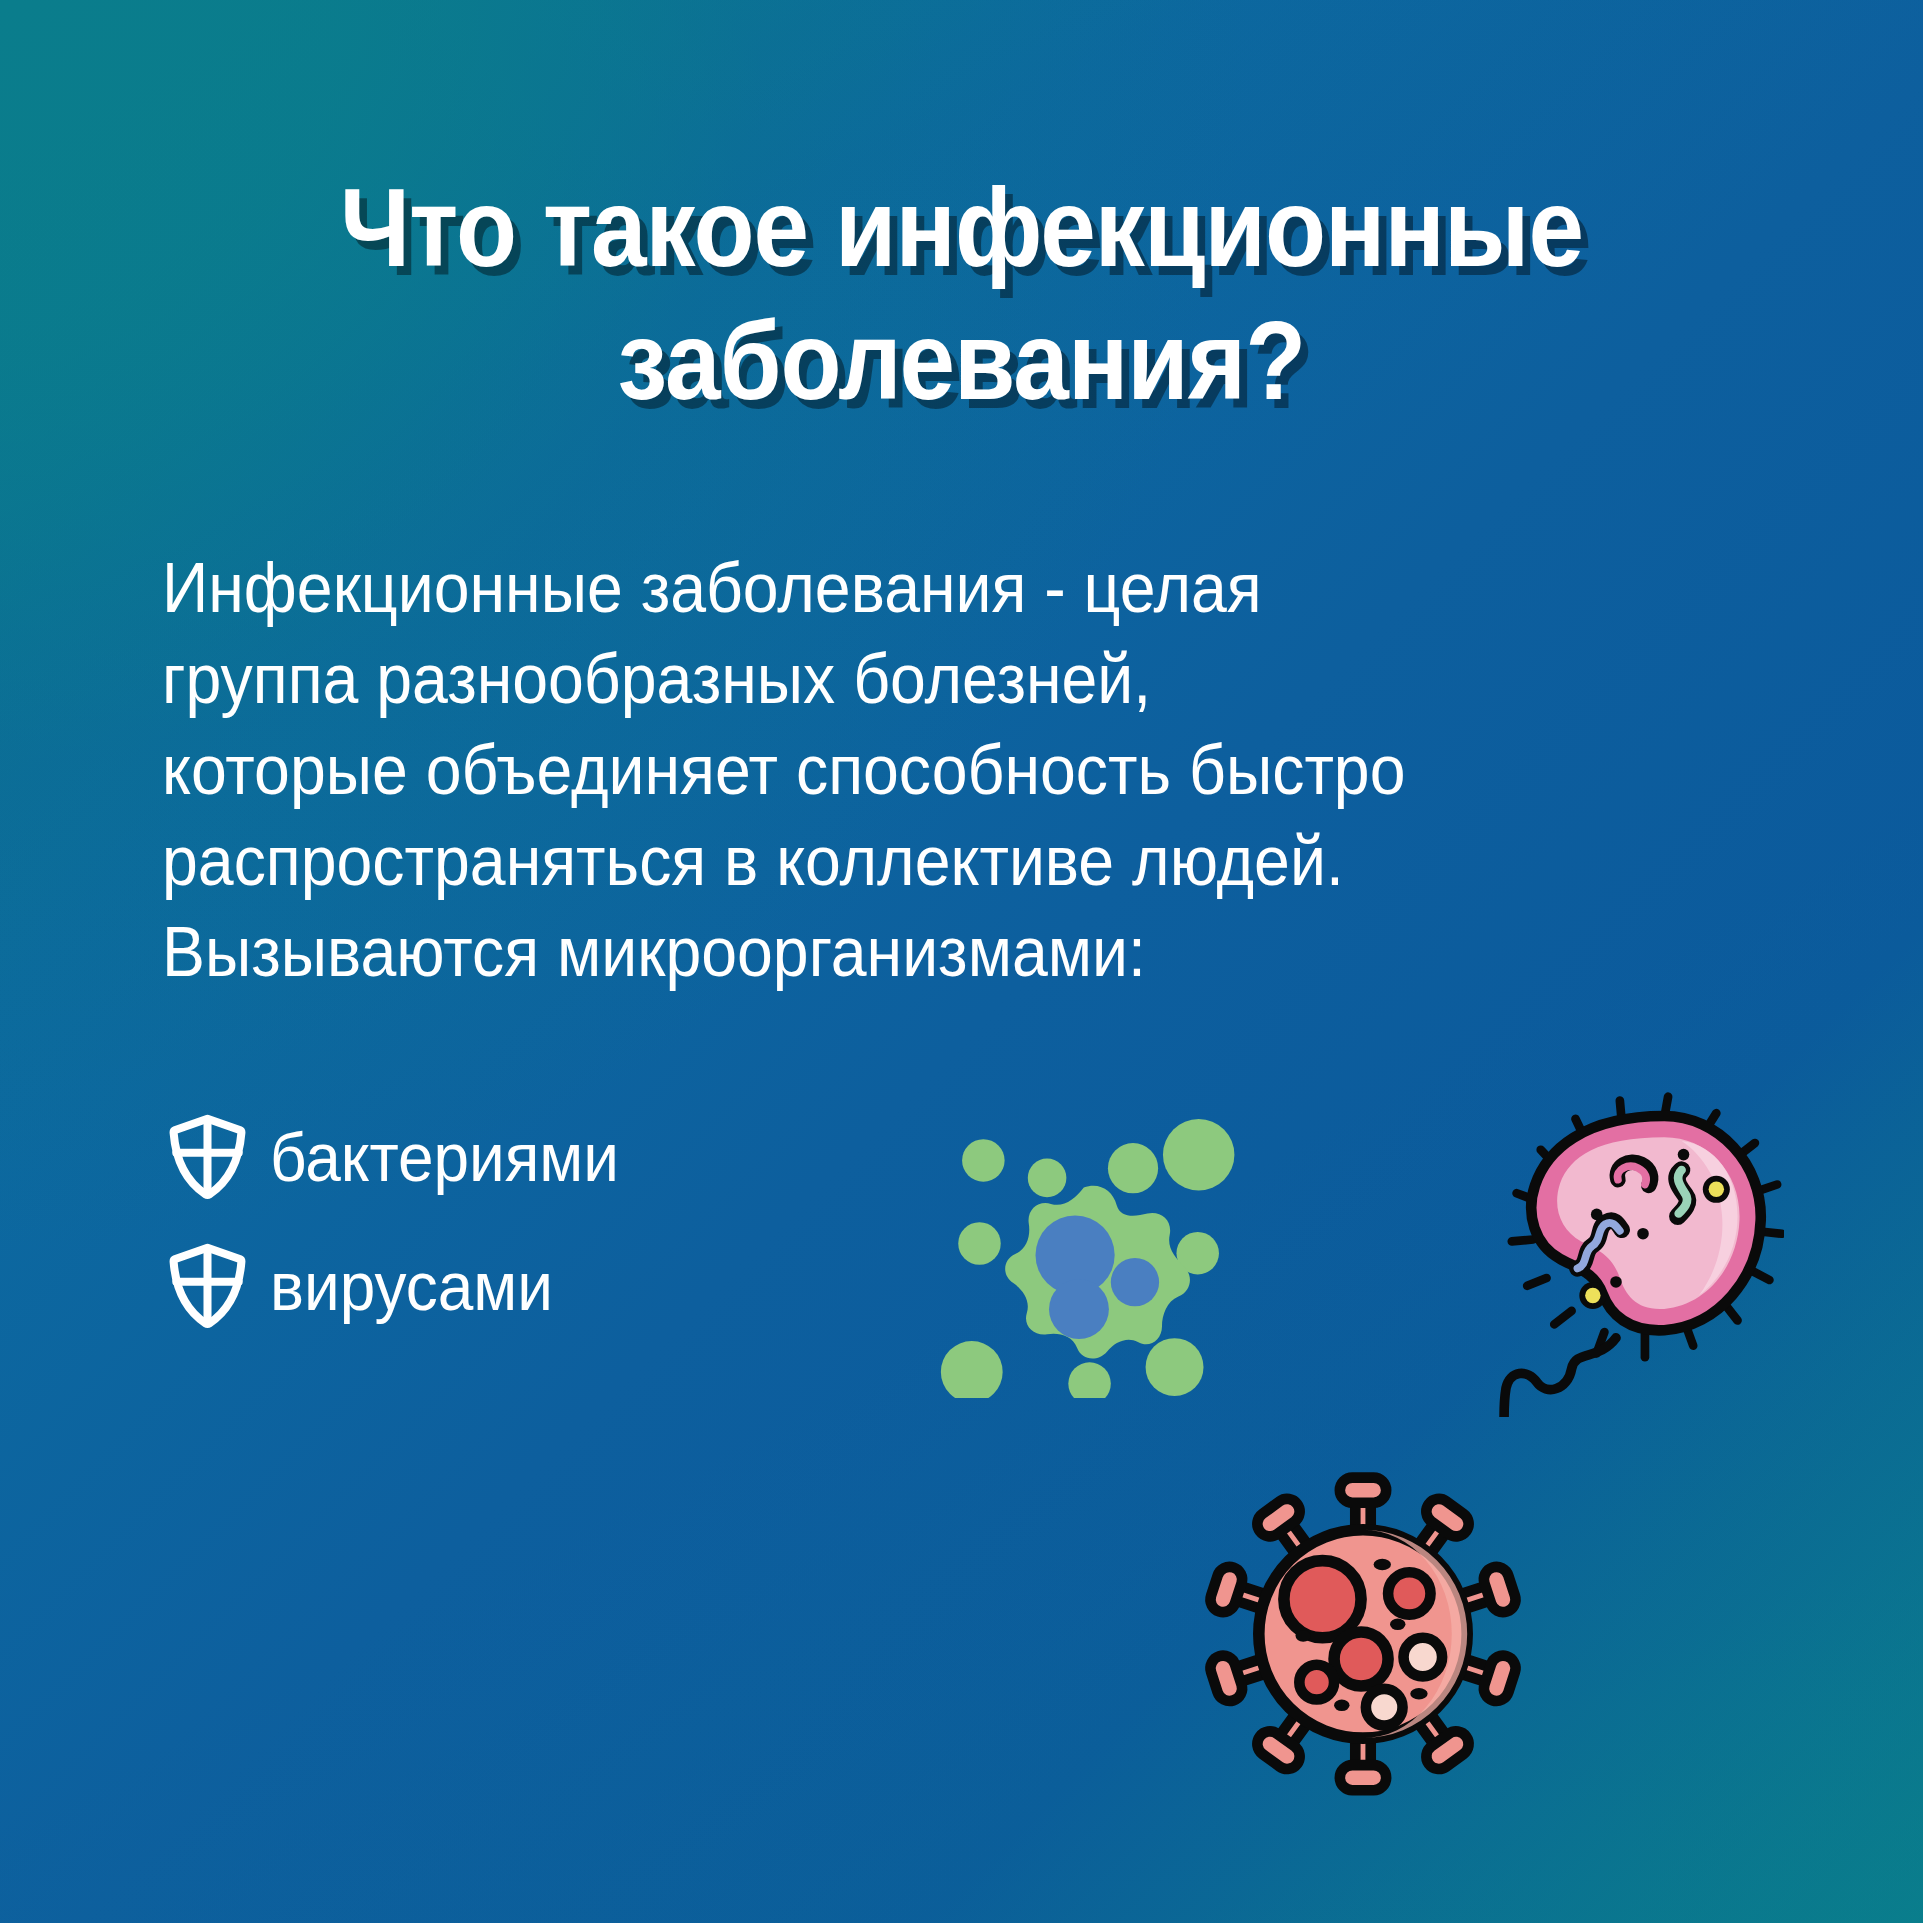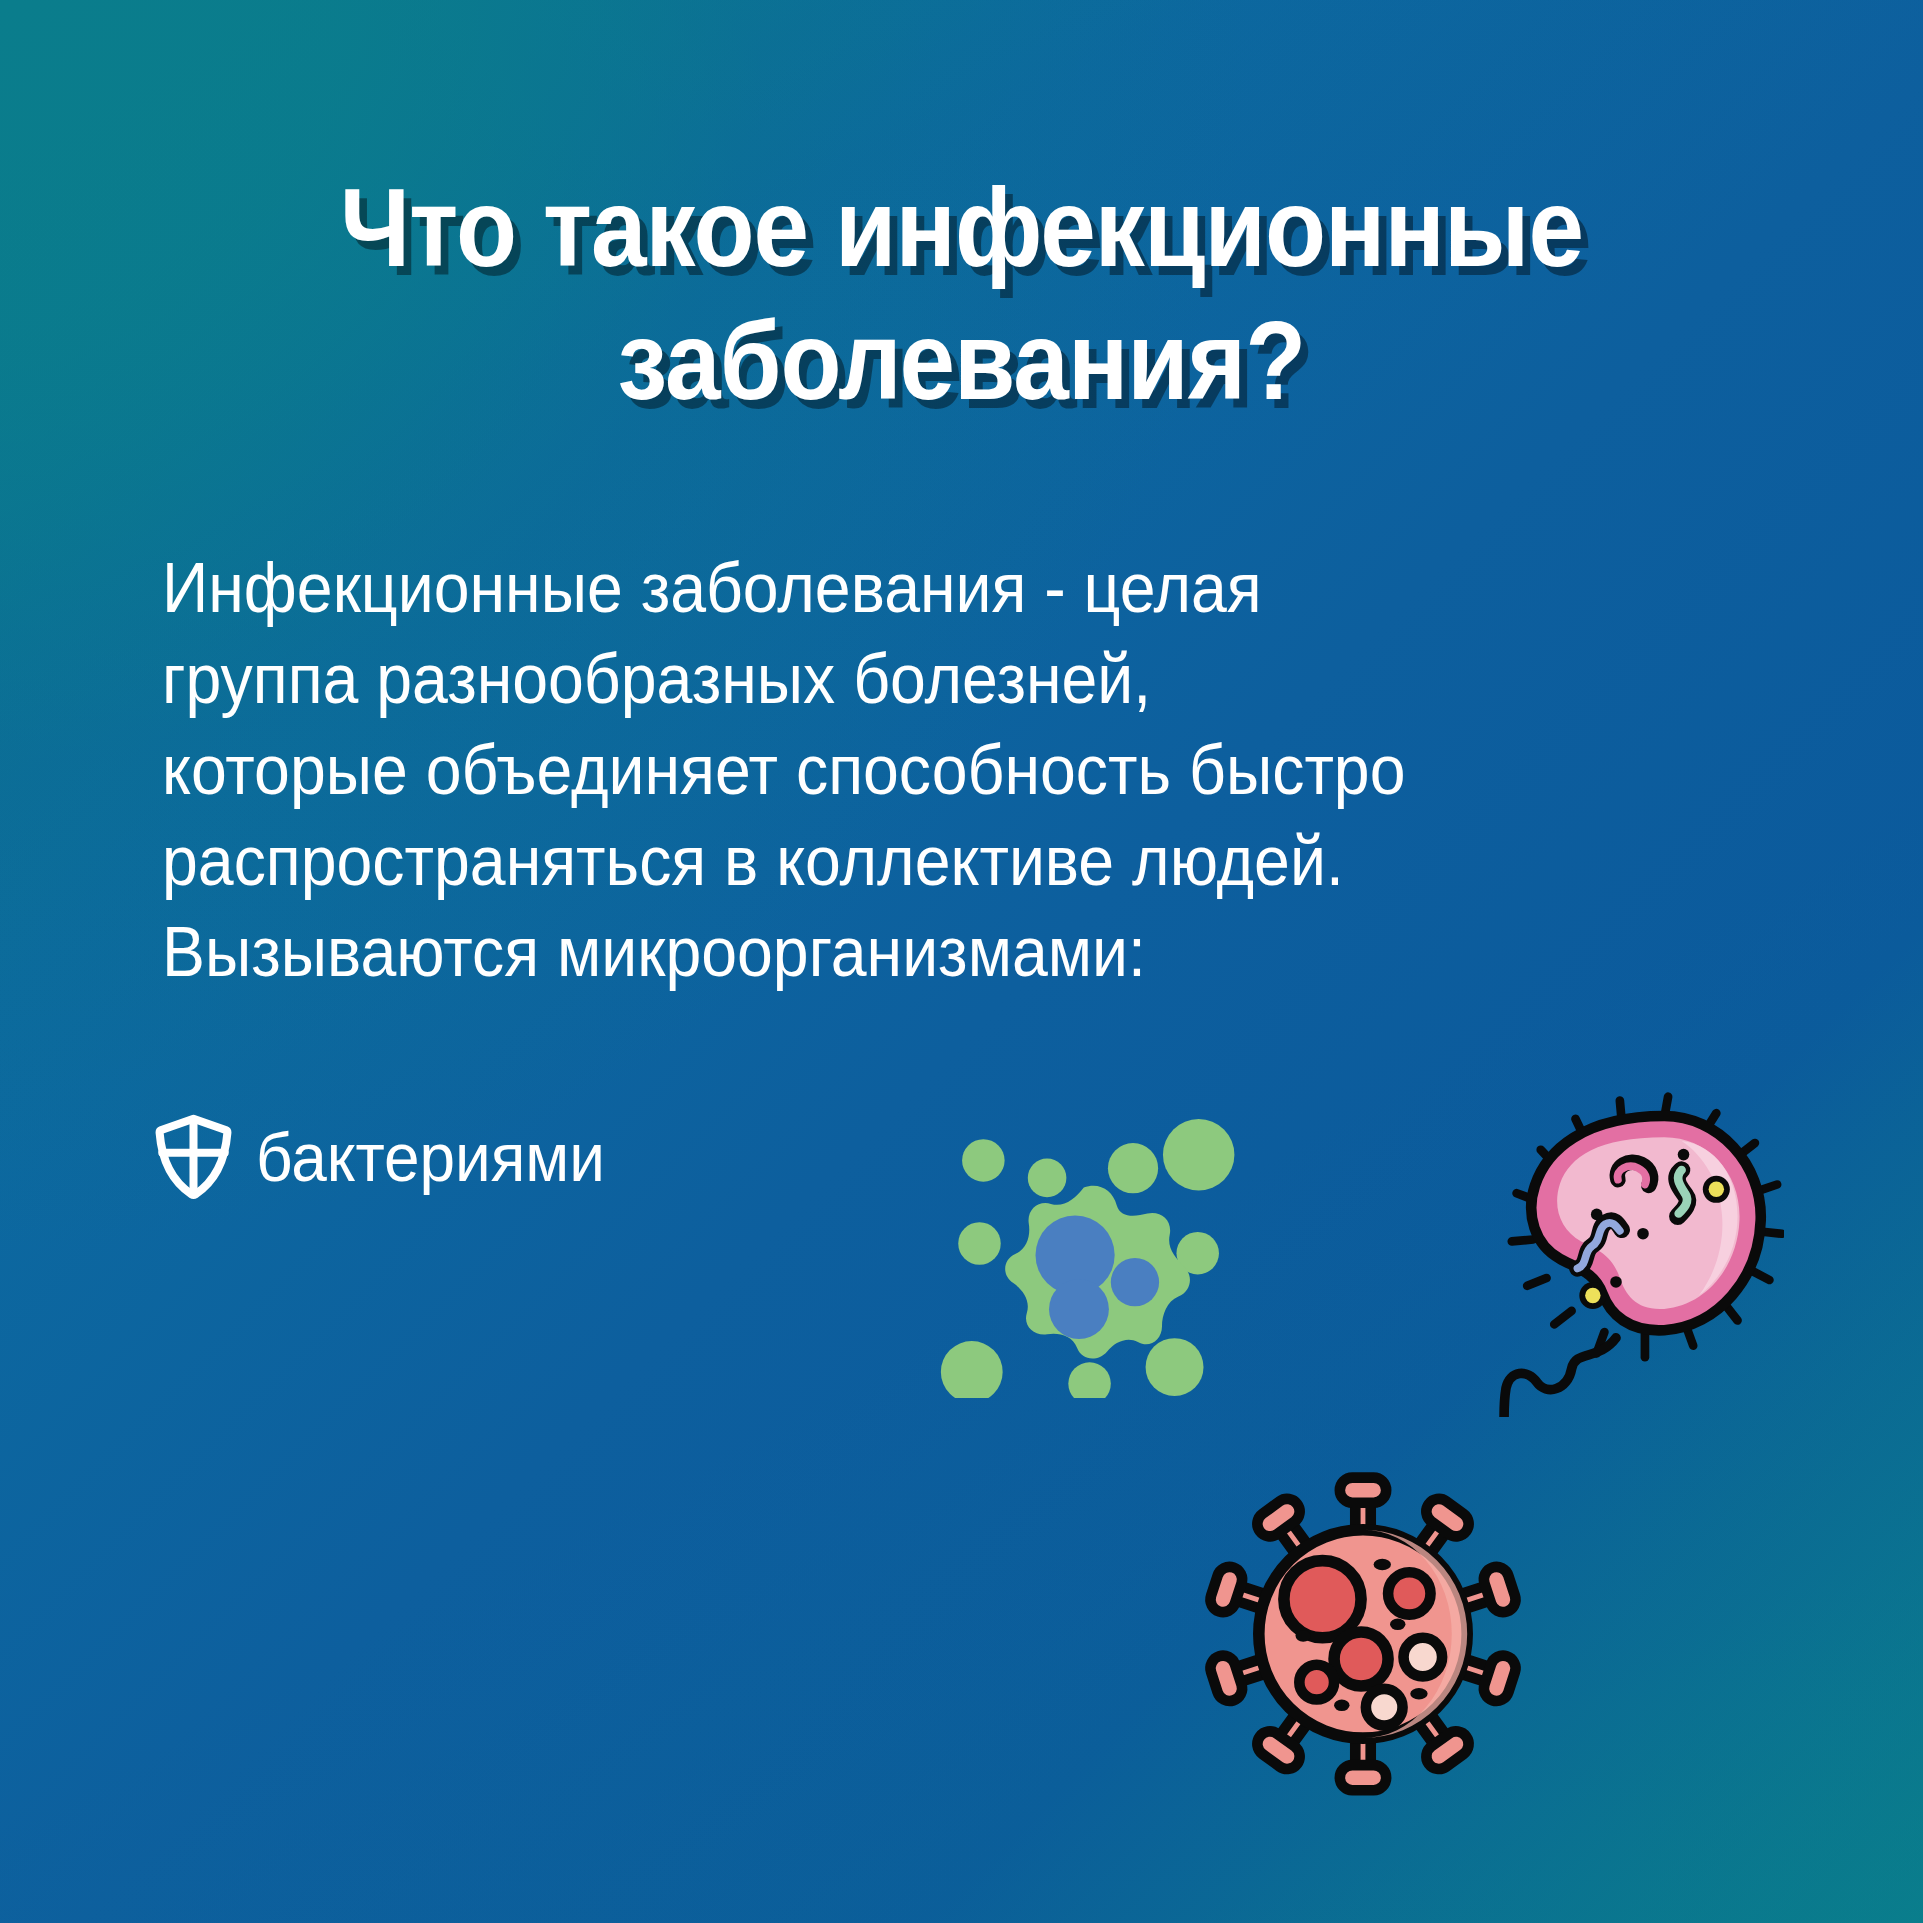--- a/index.html
+++ b/index.html
@@ -66,21 +66,21 @@
     line-height: 1.30;
     letter-spacing: 0px;
     transform: scaleX(0.92);
     transform-origin: left top;
     white-space: pre-line;
   }
 
   
   .bullets {
     position: absolute;
-    left: 154px;
+    left: 168px;
     top: 1110px;
     display: flex;
     flex-direction: column;
     gap: 36px;
   }
   .bullet-row {
     display: flex;
     align-items: center;
     gap: 23px;
     height: 93px;
@@ -135,20 +135,30 @@
       <svg class="shield-icon" viewBox="0 0 82 92">
         <g fill="none" stroke="#ffffff" stroke-width="8.5" stroke-linecap="round" stroke-linejoin="round">
           <path d="M41 6 L75 18 C76.5 18.6 77 19.8 76.8 21.3 C74.5 50 64 72 43 86 C41.8 86.8 40.2 86.8 39 86 C18 72 7.5 50 5.2 21.3 C5 19.8 5.5 18.6 7 18 Z"></path>
           <path d="M41 9 L41 85"></path>
           <path d="M8 42 L74 42"></path>
         </g>
       </svg>
       <span class="bullet-label">бактериями</span>
     </div>
 
+    <div class="bullet-row">
+      <svg class="shield-icon" viewBox="0 0 82 92">
+        <g fill="none" stroke="#ffffff" stroke-width="8.5" stroke-linecap="round" stroke-linejoin="round">
+          <path d="M41 6 L75 18 C76.5 18.6 77 19.8 76.8 21.3 C74.5 50 64 72 43 86 C41.8 86.8 40.2 86.8 39 86 C18 72 7.5 50 5.2 21.3 C5 19.8 5.5 18.6 7 18 Z"></path>
+          <path d="M41 9 L41 85"></path>
+          <path d="M8 42 L74 42"></path>
+        </g>
+      </svg>
+      <span class="bullet-label">вирусами</span>
+    </div>
 
 
   </div>
 
   <svg class="illus amoeba" viewBox="0 0 320 320">
     <g fill="#8dc97e">
       <circle cx="48" cy="74" r="22"></circle>
       <circle cx="114" cy="92" r="20"></circle>
       <circle cx="203" cy="82" r="26"></circle>
       <circle cx="271" cy="68" r="37"></circle>

